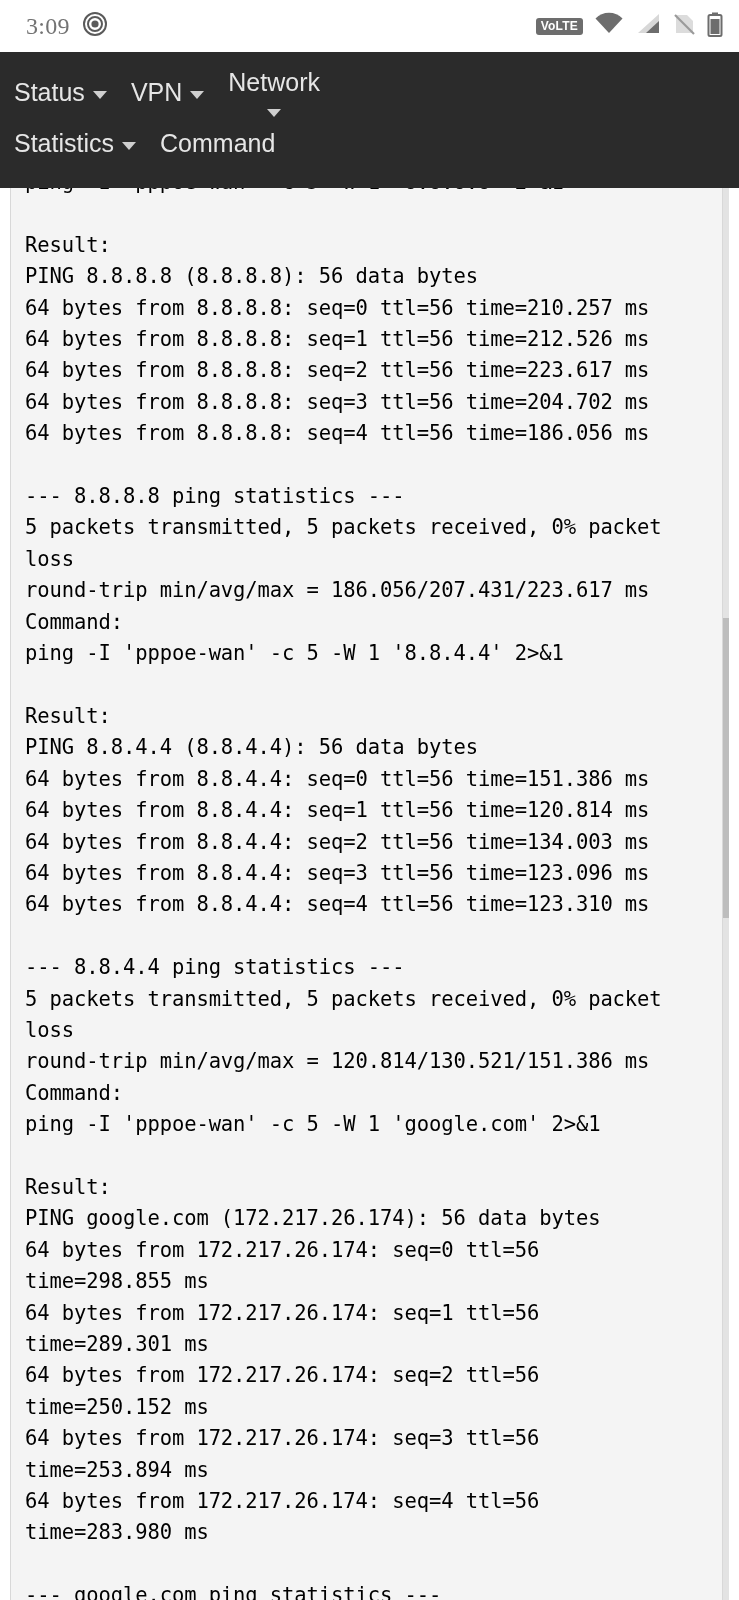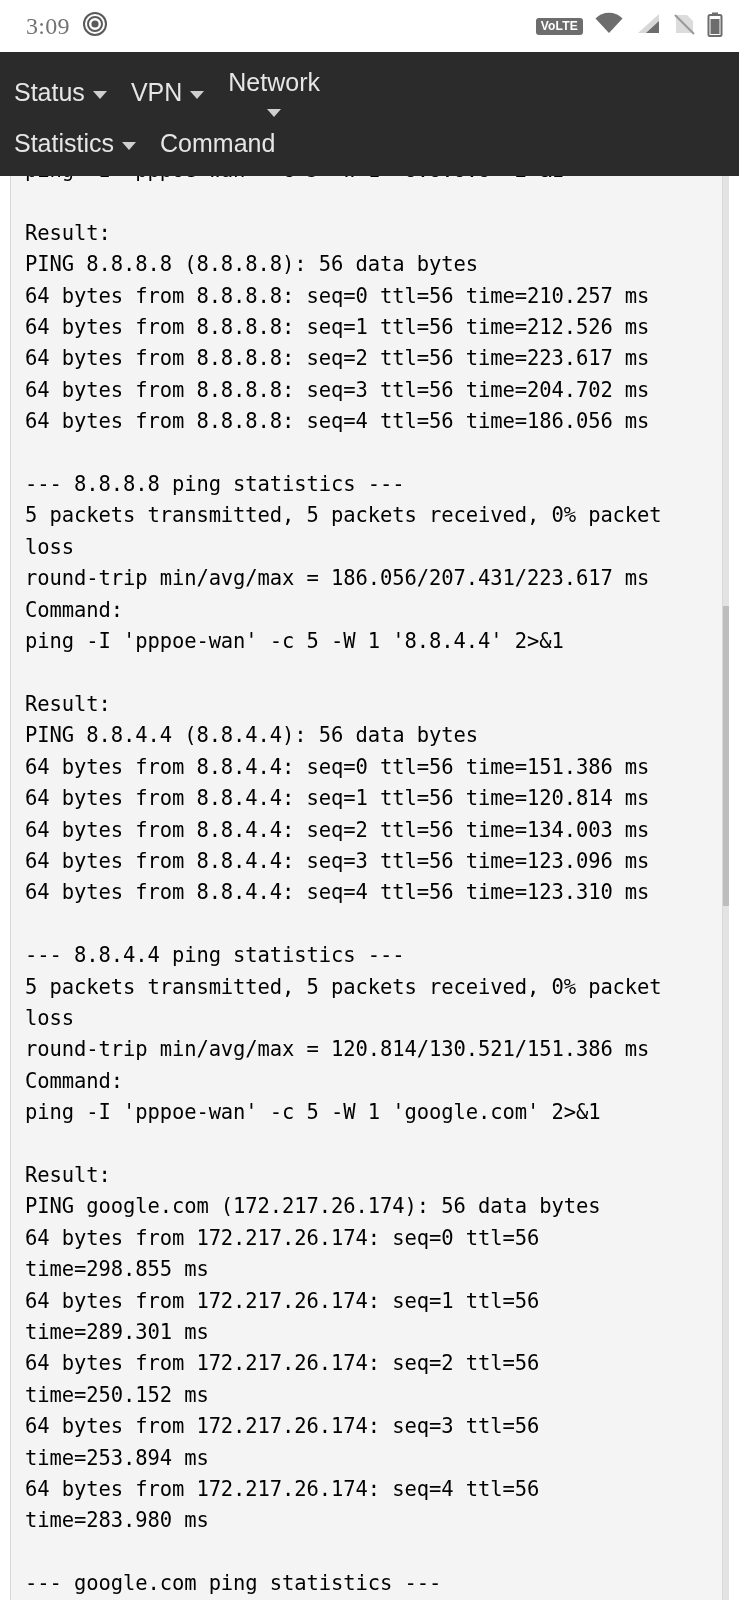--- a/index.html
+++ b/index.html
@@ -46,21 +46,21 @@
     font-weight: bold;
     padding: 2px 5px 3px 5px;
     border-radius: 3px;
     letter-spacing: 0.2px;
     line-height: 1;
   }
 
   
   #nav-bar {
     background: #2b2b2b;
-    padding: 10px 0 12px 0;
+    padding: 10px 0 24px 0;
   }
   .nav-row {
     display: flex;
     align-items: center;
     padding-left: 14px;
   }
   .nav-item {
     display: flex;
     align-items: center;
     gap: 8px;

